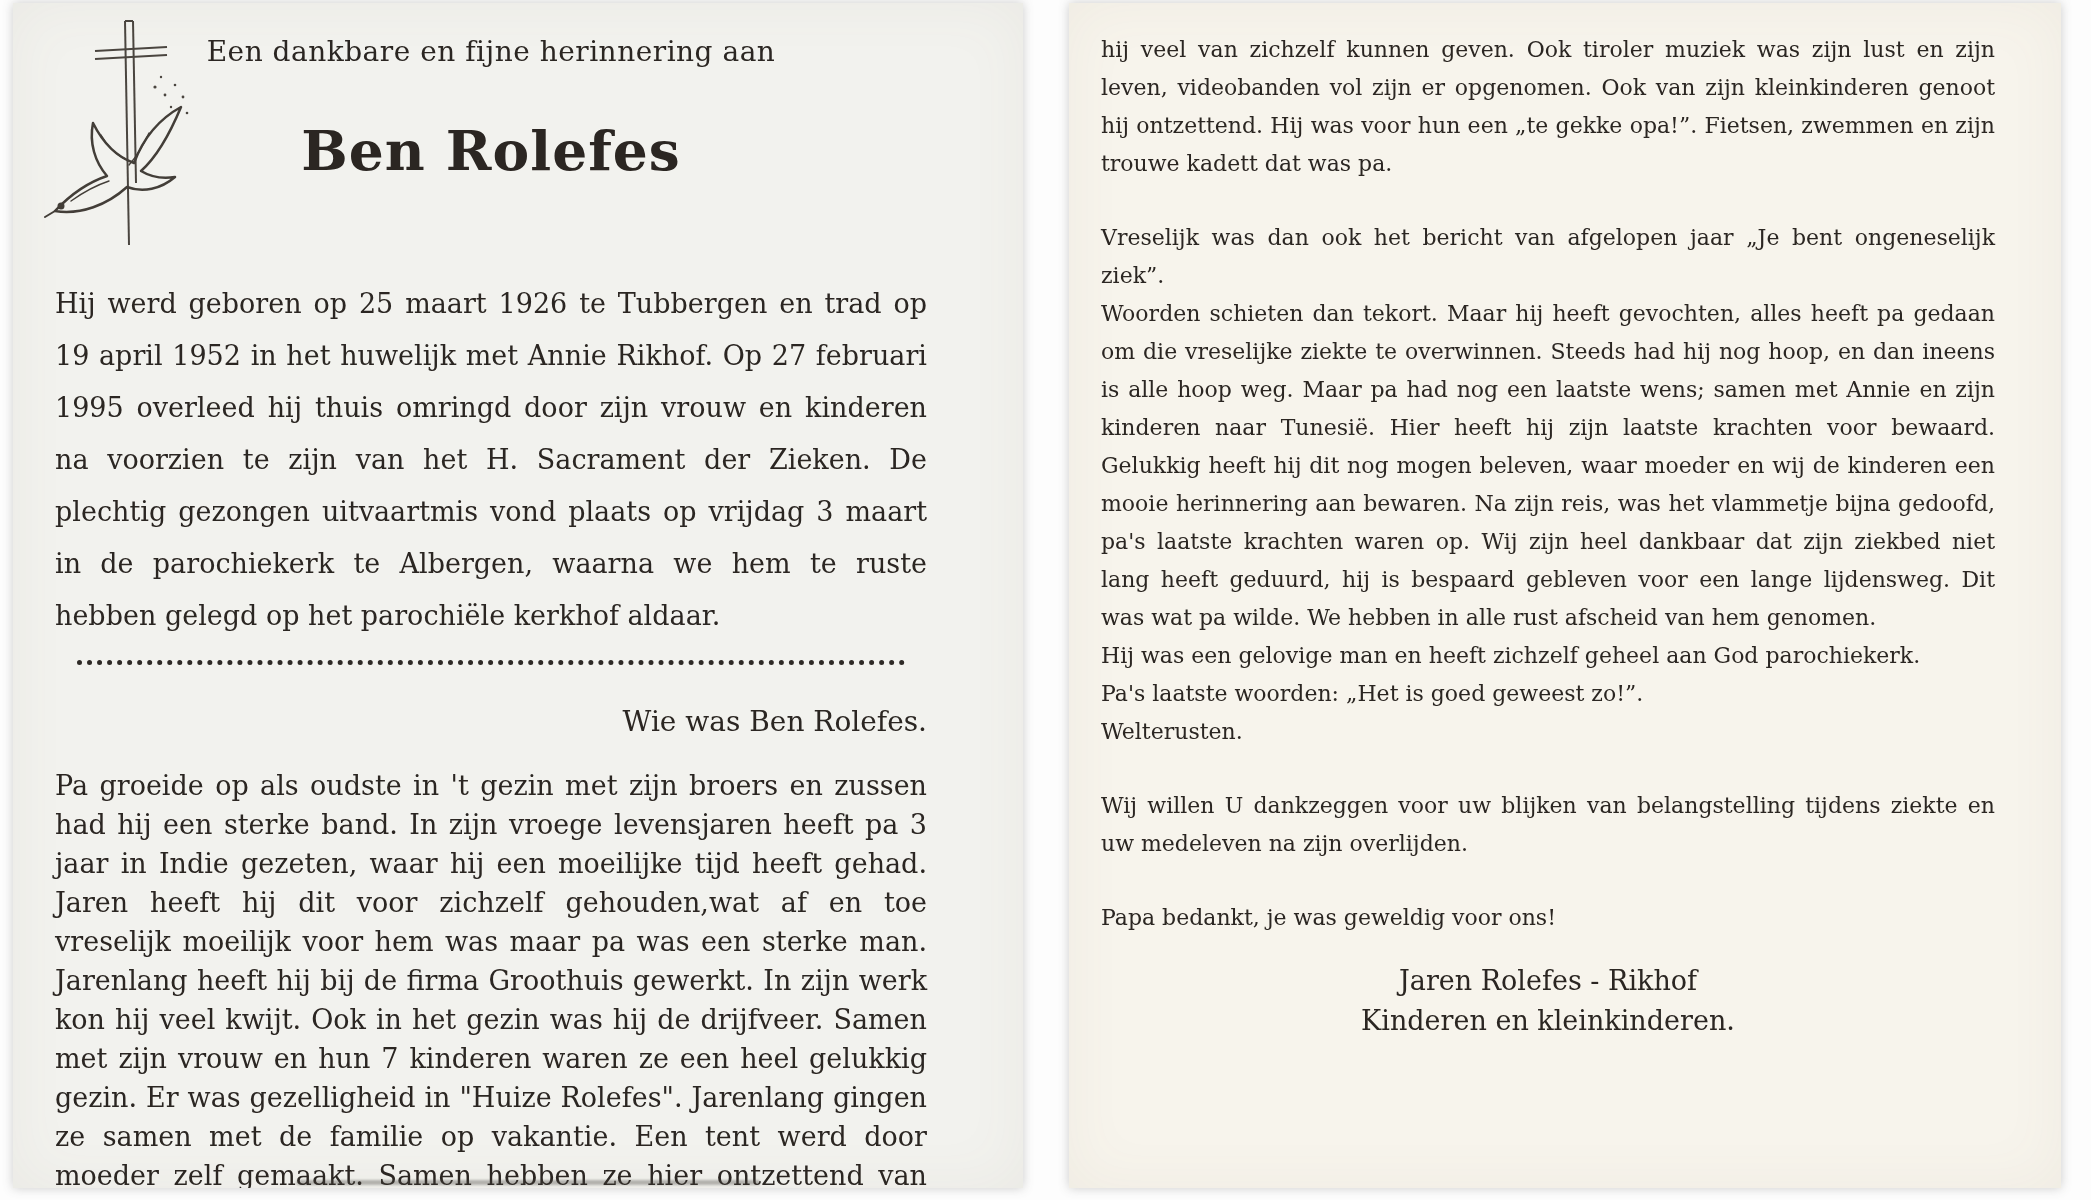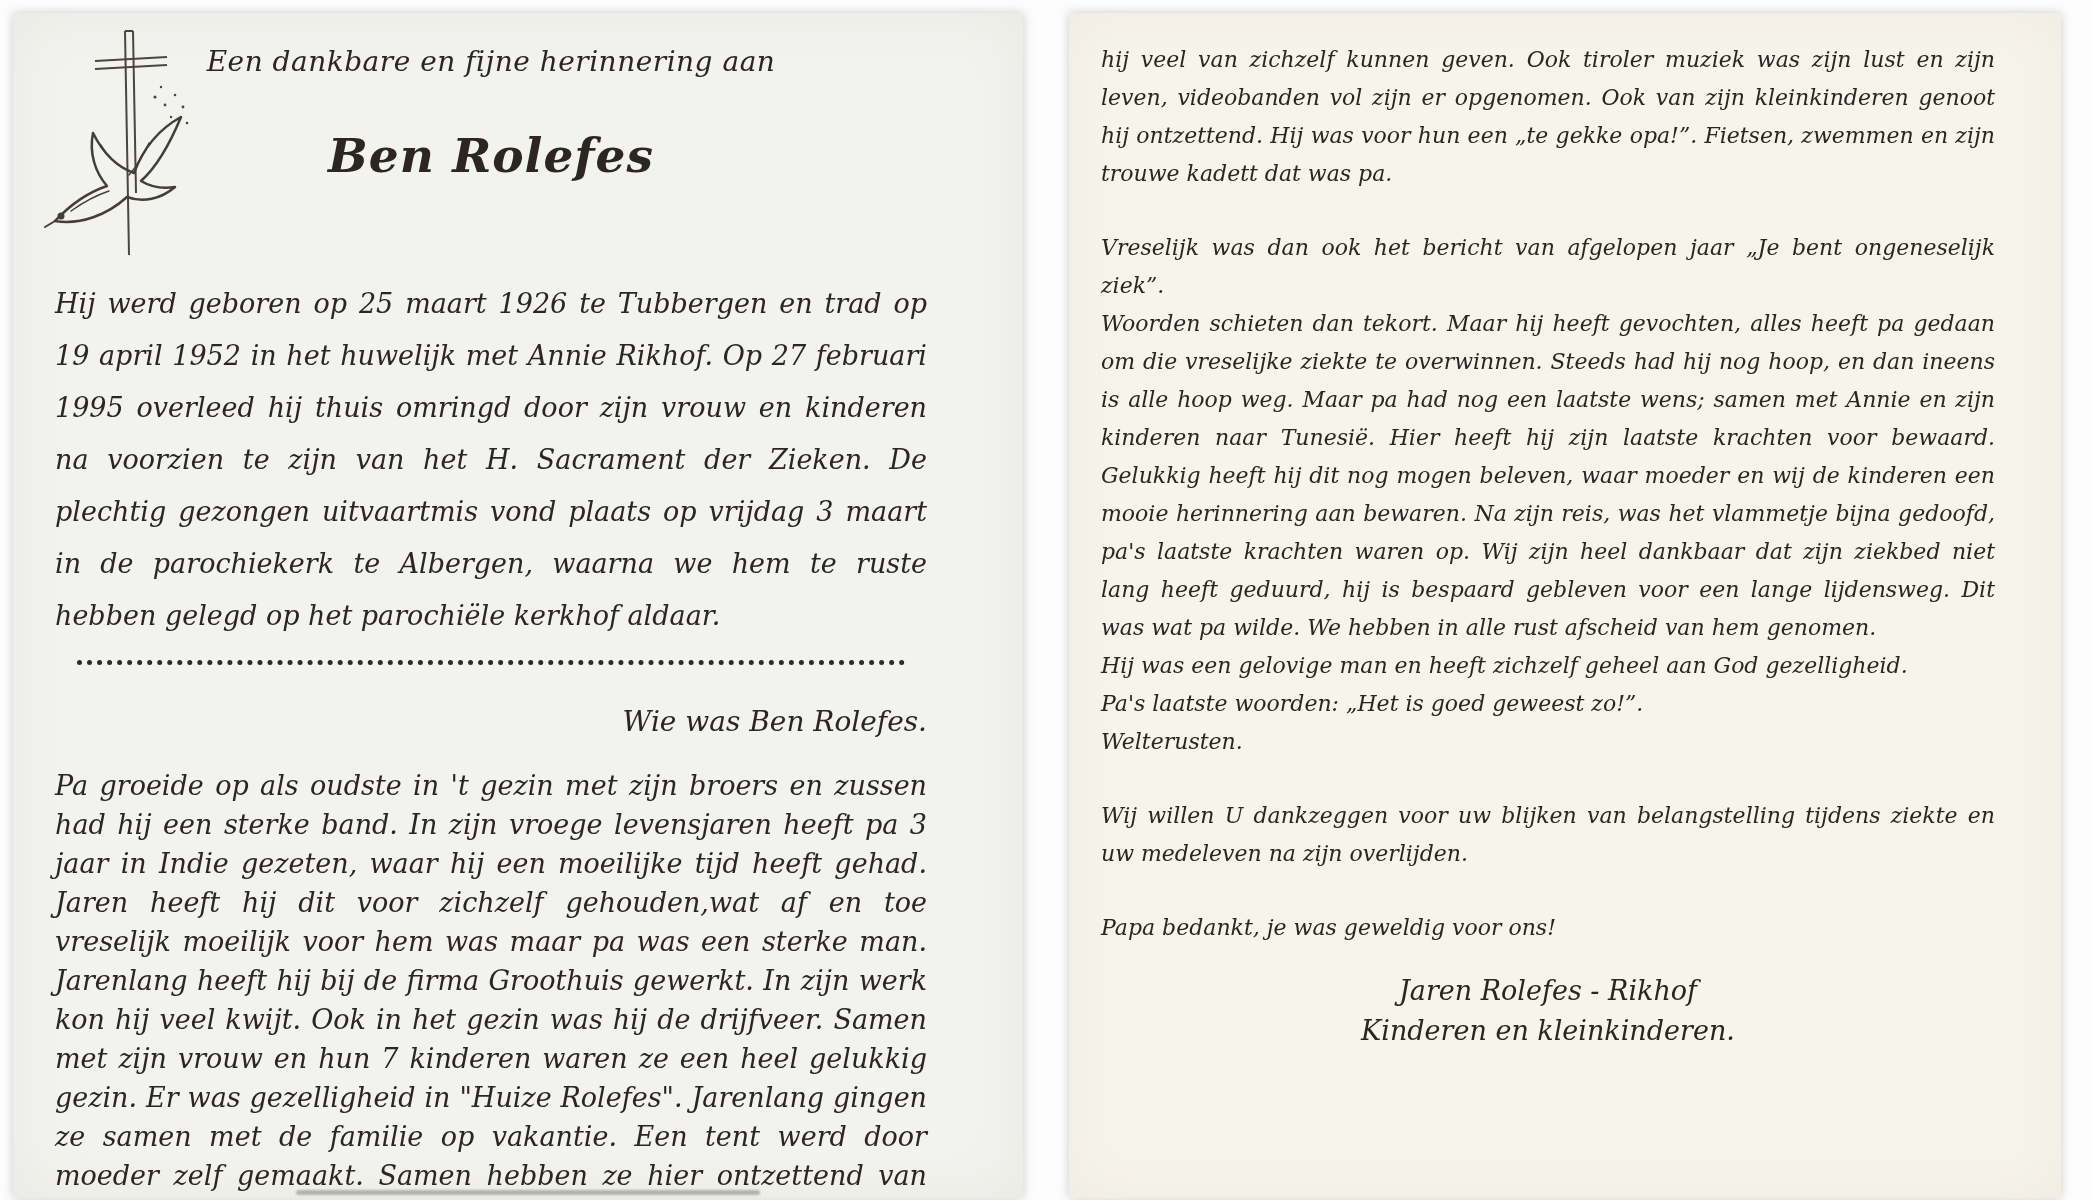--- a/index.html
+++ b/index.html
@@ -6,25 +6,24 @@
   html, body { width: 2091px; height: 1200px; }
   body {
     position: relative;
     background: #fdfdfd;
     font-family: "DejaVu Serif", "Liberation Serif", serif;
     color: #2b2622;
     overflow: hidden;
   }
   .page {
     position: absolute;
-    top: 13px;
+    top: 3px;
     height: 1185px;
     overflow: hidden;
     box-shadow: 0 0 10px rgba(90,90,90,0.30), inset 0 0 60px rgba(120,110,90,0.06);
-    font-style: italic;
   }
   .page-left  { left: 13px;  width: 1010px; background: #f2f2ee; }
   .page-right { left: 1069px; width: 992px;  background: #f7f4ec; }
 
   
   .page-left::after {
     content: "";
     position: absolute;
     left: 28%; bottom: 3px;
     width: 46%; height: 5px;
@@ -39,21 +38,21 @@
   .illustration { position: absolute; left: 24px; top: 12px; width: 172px; height: 238px; }
 
   .dedication {
     text-align: center;
     font-size: 28px;
     margin-top: 14px;
     letter-spacing: 0.5px;
   }
   .name {
     text-align: center;
-    font-size: 47px;
+    font-size: 55px;
     font-weight: 700;
     margin-top: 50px;
     letter-spacing: 1px;
   }
   .intro {
     margin-top: 95px;
     font-size: 27px;
     line-height: 52px;
     text-align: justify;
   }
@@ -134,21 +133,21 @@
     <div class="section-title">Wie was Ben Rolefes.</div>
     <p class="body-text">Pa groeide op als oudste in 't gezin met zijn broers en zussen had hij een sterke band. In zijn vroege levensjaren heeft pa 3 jaar in Indie gezeten, waar hij een moeilijke tijd heeft gehad. Jaren heeft hij dit voor zichzelf gehouden,wat af en toe vreselijk moeilijk voor hem was maar pa was een sterke man. Jarenlang heeft hij bij de firma Groothuis gewerkt. In zijn werk kon hij veel kwijt. Ook in het gezin was hij de drijfveer. Samen met zijn vrouw en hun 7 kinderen waren ze een heel gelukkig gezin. Er was gezelligheid in "Huize Rolefes". Jarenlang gingen ze samen met de familie op vakantie. Een tent werd door moeder zelf gemaakt. Samen hebben ze hier ontzettend van genoten. Hier hield pa van gezelligheid, en af en toe een gek woord. Op 57 jarige leeftijd is pa met werken gestopt, hoe graag hij ook verder wilde, het lukte niet meer. Gelukkig heeft hij de laatste jaren nog ontzettend genoten en heeft hij nog veel dingen kunnen doen die hij fijn vond. Schilderen was zijn grootste hobby, hierin heeft</p>
   </div>
 </div>
 
 <div class="page page-right">
   <div class="rp-content">
     <p class="para">hij veel van zichzelf kunnen geven. Ook tiroler muziek was zijn lust en zijn leven, videobanden vol zijn er opgenomen. Ook van zijn kleinkinderen genoot hij ontzettend. Hij was voor hun een „te gekke opa!”. Fietsen, zwemmen en zijn trouwe kadett dat was pa.</p>
     <p class="para gap">Vreselijk was dan ook het bericht van afgelopen jaar „Je bent ongeneselijk ziek”.</p>
     <p class="para">Woorden schieten dan tekort. Maar hij heeft gevochten, alles heeft pa gedaan om die vreselijke ziekte te overwinnen. Steeds had hij nog hoop, en dan ineens is alle hoop weg. Maar pa had nog een laatste wens; samen met Annie en zijn kinderen naar Tunesië. Hier heeft hij zijn laatste krachten voor bewaard. Gelukkig heeft hij dit nog mogen beleven, waar moeder en wij de kinderen een mooie herinnering aan bewaren. Na zijn reis, was het vlammetje bijna gedoofd, pa's laatste krachten waren op. Wij zijn heel dankbaar dat zijn ziekbed niet lang heeft geduurd, hij is bespaard gebleven voor een lange lijdensweg. Dit was wat pa wilde. We hebben in alle rust afscheid van hem genomen.</p>
-    <p class="para">Hij was een gelovige man en heeft zichzelf geheel aan God gezelligheid.</p>
+    <p class="para">Hij was een gelovige man en heeft zichzelf geheel aan God parochiekerk.</p>
     <p class="para">Pa's laatste woorden: „Het is goed geweest zo!”.</p>
     <p class="para">Welterusten.</p>
     <p class="para gap">Wij willen U dankzeggen voor uw blijken van belangstelling tijdens ziekte en uw medeleven na zijn overlijden.</p>
     <p class="para gap">Papa bedankt, je was geweldig voor ons!</p>
 
     <div class="signature">
       <div>Jaren Rolefes - Rikhof</div>
       <div>Kinderen en kleinkinderen.</div>
     </div>
 

